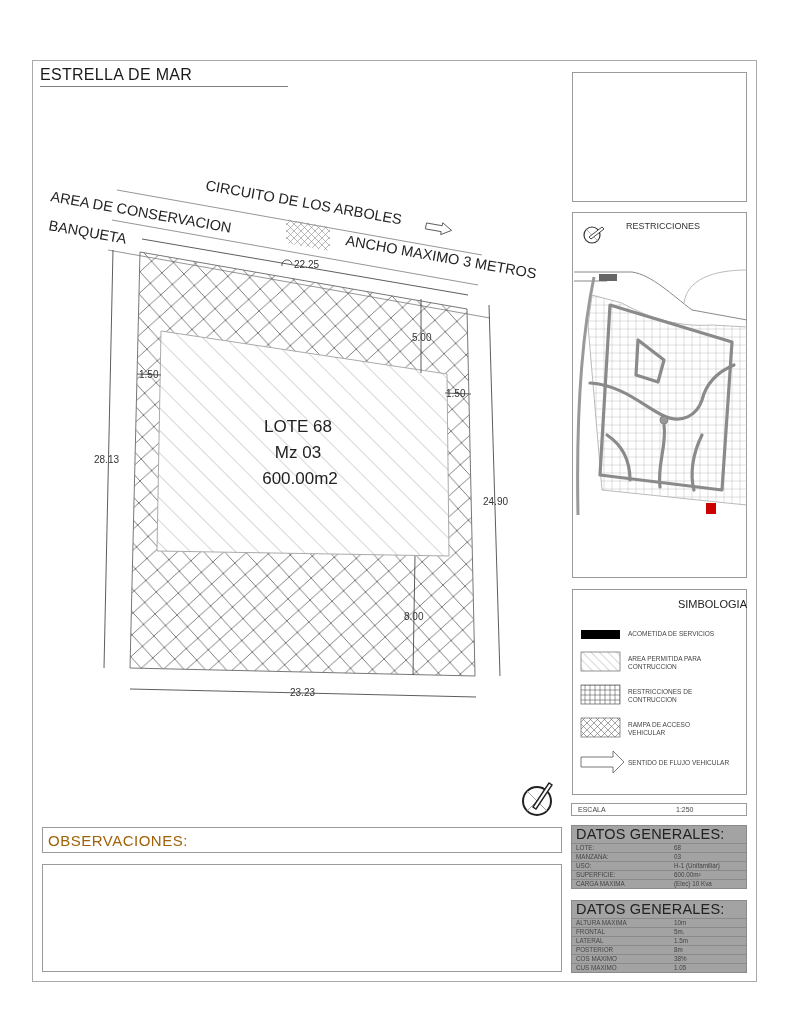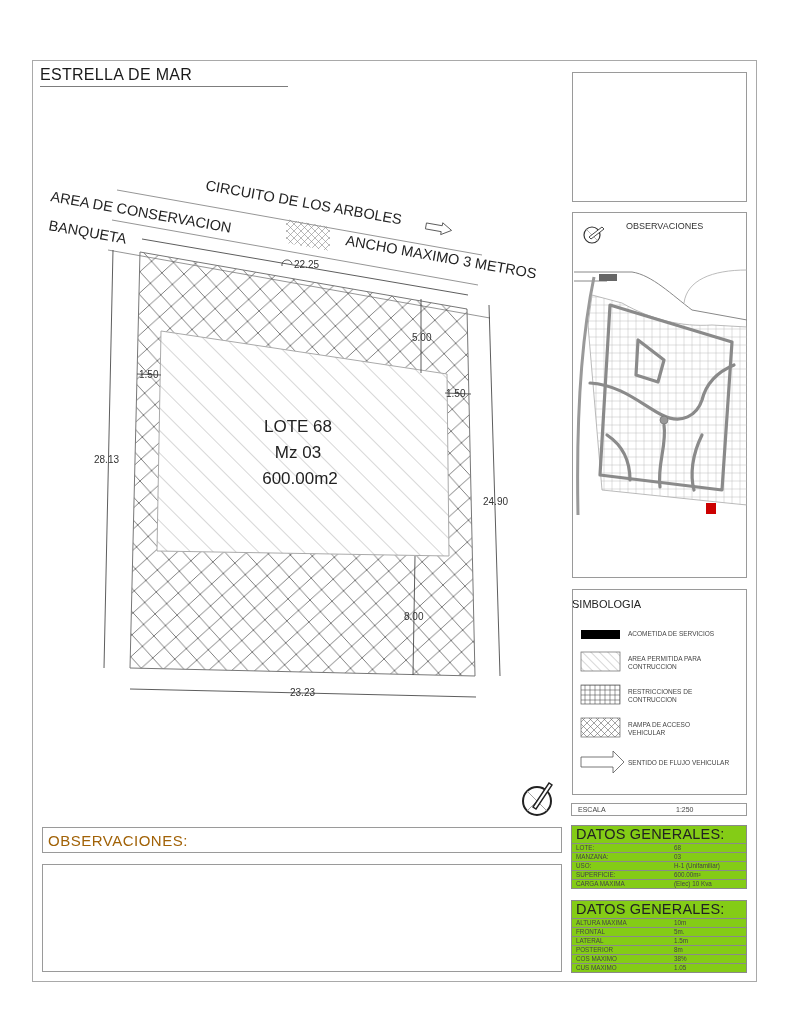--- a/index.html
+++ b/index.html
@@ -3,25 +3,25 @@
 <meta charset="utf-8">
 <style>
   html, body { margin:0; padding:0; background:#ffffff; }
   body { width:800px; height:1035px; position:relative; overflow:hidden; font-family:"Liberation Sans", sans-serif; color:#1a1a1a; }
   .sheet { position:absolute; left:32px; top:60px; width:725px; height:922px; border:1px solid #a9a9a9; box-sizing:border-box; }
   .project-title { position:absolute; left:40px; top:66px; font-size:16px; letter-spacing:0.3px; color:#1a1a1a; }
   .project-title-line { position:absolute; left:40px; top:86px; width:248px; height:0; border-top:1px solid #7d7d7d; }
   .panel { position:absolute; border:1px solid #9a9a9a; box-sizing:border-box; background:#fff; }
   svg text { font-family:"Liberation Sans", sans-serif; }
   .loc-title { position:absolute; left:626px; top:221px; font-size:9px; color:#333; }
-  .simb-title { position:absolute; left:572px; top:598px; width:175px; text-align:left; font-size:11px; color:#222; }
+  .simb-title { position:absolute; left:572px; top:598px; width:175px; text-align:right; font-size:11px; color:#222; }
   .legend-label { position:absolute; left:628px; font-size:6.5px; line-height:8px; color:#444; }
   .escala-label { position:absolute; left:578px; top:806px; font-size:7px; color:#444; }
   .escala-value { position:absolute; left:676px; top:806px; font-size:7px; color:#444; }
-  .datos-box { position:absolute; left:571px; width:176px; border:1px solid #8a8a8a; box-sizing:border-box; background:#84cc16; }
+  .datos-box { position:absolute; left:571px; width:176px; border:1px solid #8a8a8a; box-sizing:border-box; background:#a3a3a3; }
   .datos-title { font-size:14.5px; height:17px; line-height:17px; padding-left:4px; border-bottom:1px solid #8a8a8a; color:#222; letter-spacing:0.2px; }
   .datos-row { display:flex; height:8px; line-height:8px; font-size:6.3px; color:#444; border-bottom:1px solid #8a8a8a; }
   .datos-row:last-child { border-bottom:none; }
   .datos-row .k { width:98px; padding-left:4px; }
   .datos-row .v { flex:1; }
   .obs-title { position:absolute; left:48px; top:832px; font-size:15px; letter-spacing:0.5px; color:#a16207; }
 </style>
 </head>
 <body>
 
@@ -100,21 +100,21 @@
 </svg>
 
 <div class="panel" style="left:572px;top:72px;width:175px;height:130px;"></div>
 
 <div class="panel" style="left:572px;top:212px;width:175px;height:366px;"></div>
 <svg style="position:absolute;left:580px;top:222px;" width="28" height="24" viewBox="0 0 28 24">
   <circle cx="12" cy="13" r="8" fill="none" stroke="#333" stroke-width="1.2"></circle>
   <line x1="6" y1="7" x2="18" y2="19" stroke="#888" stroke-width="0.6"></line>
   <path d="M9,15 L22,5 L24,7 L11,17 Z" fill="#fff" stroke="#333" stroke-width="0.9"></path>
 </svg>
-<div class="loc-title">OBSERVACIONES</div>
+<div class="loc-title">RESTRICCIONES</div>
 
 <svg style="position:absolute;left:572px;top:265px;" width="175" height="260" viewBox="0 0 175 260">
   <defs>
     <pattern id="lots" patternUnits="userSpaceOnUse" width="8" height="8">
       <rect x="0" y="0" width="8" height="8" fill="none" stroke="#bdbdbd" stroke-width="0.5"></rect>
     </pattern>
   </defs>
 
   <path d="M2,7 L60,7 C80,10 100,30 120,45 L175,55" fill="none" stroke="#888" stroke-width="1"></path>
   <path d="M2,16 L35,16" fill="none" stroke="#888" stroke-width="1"></path>

